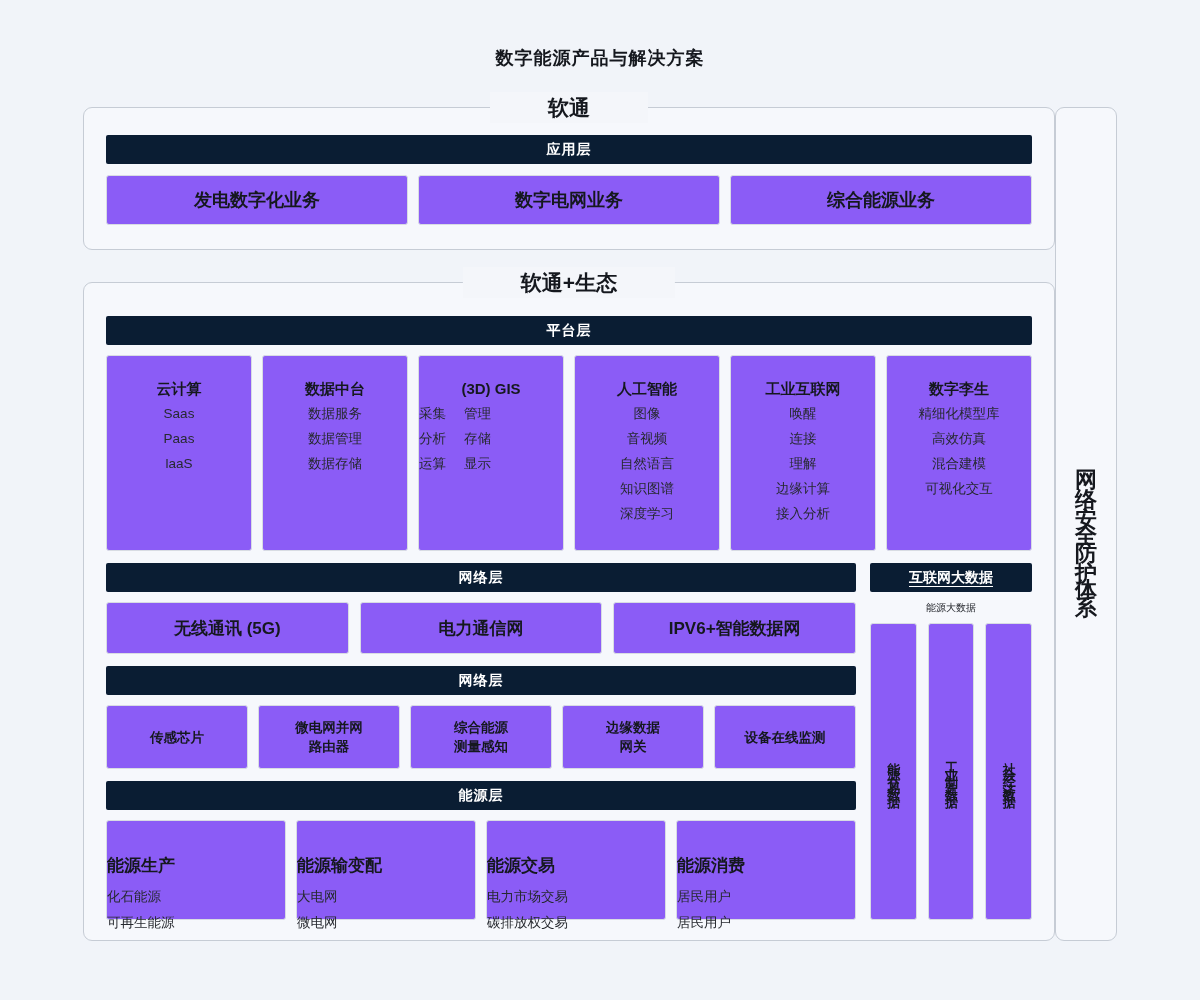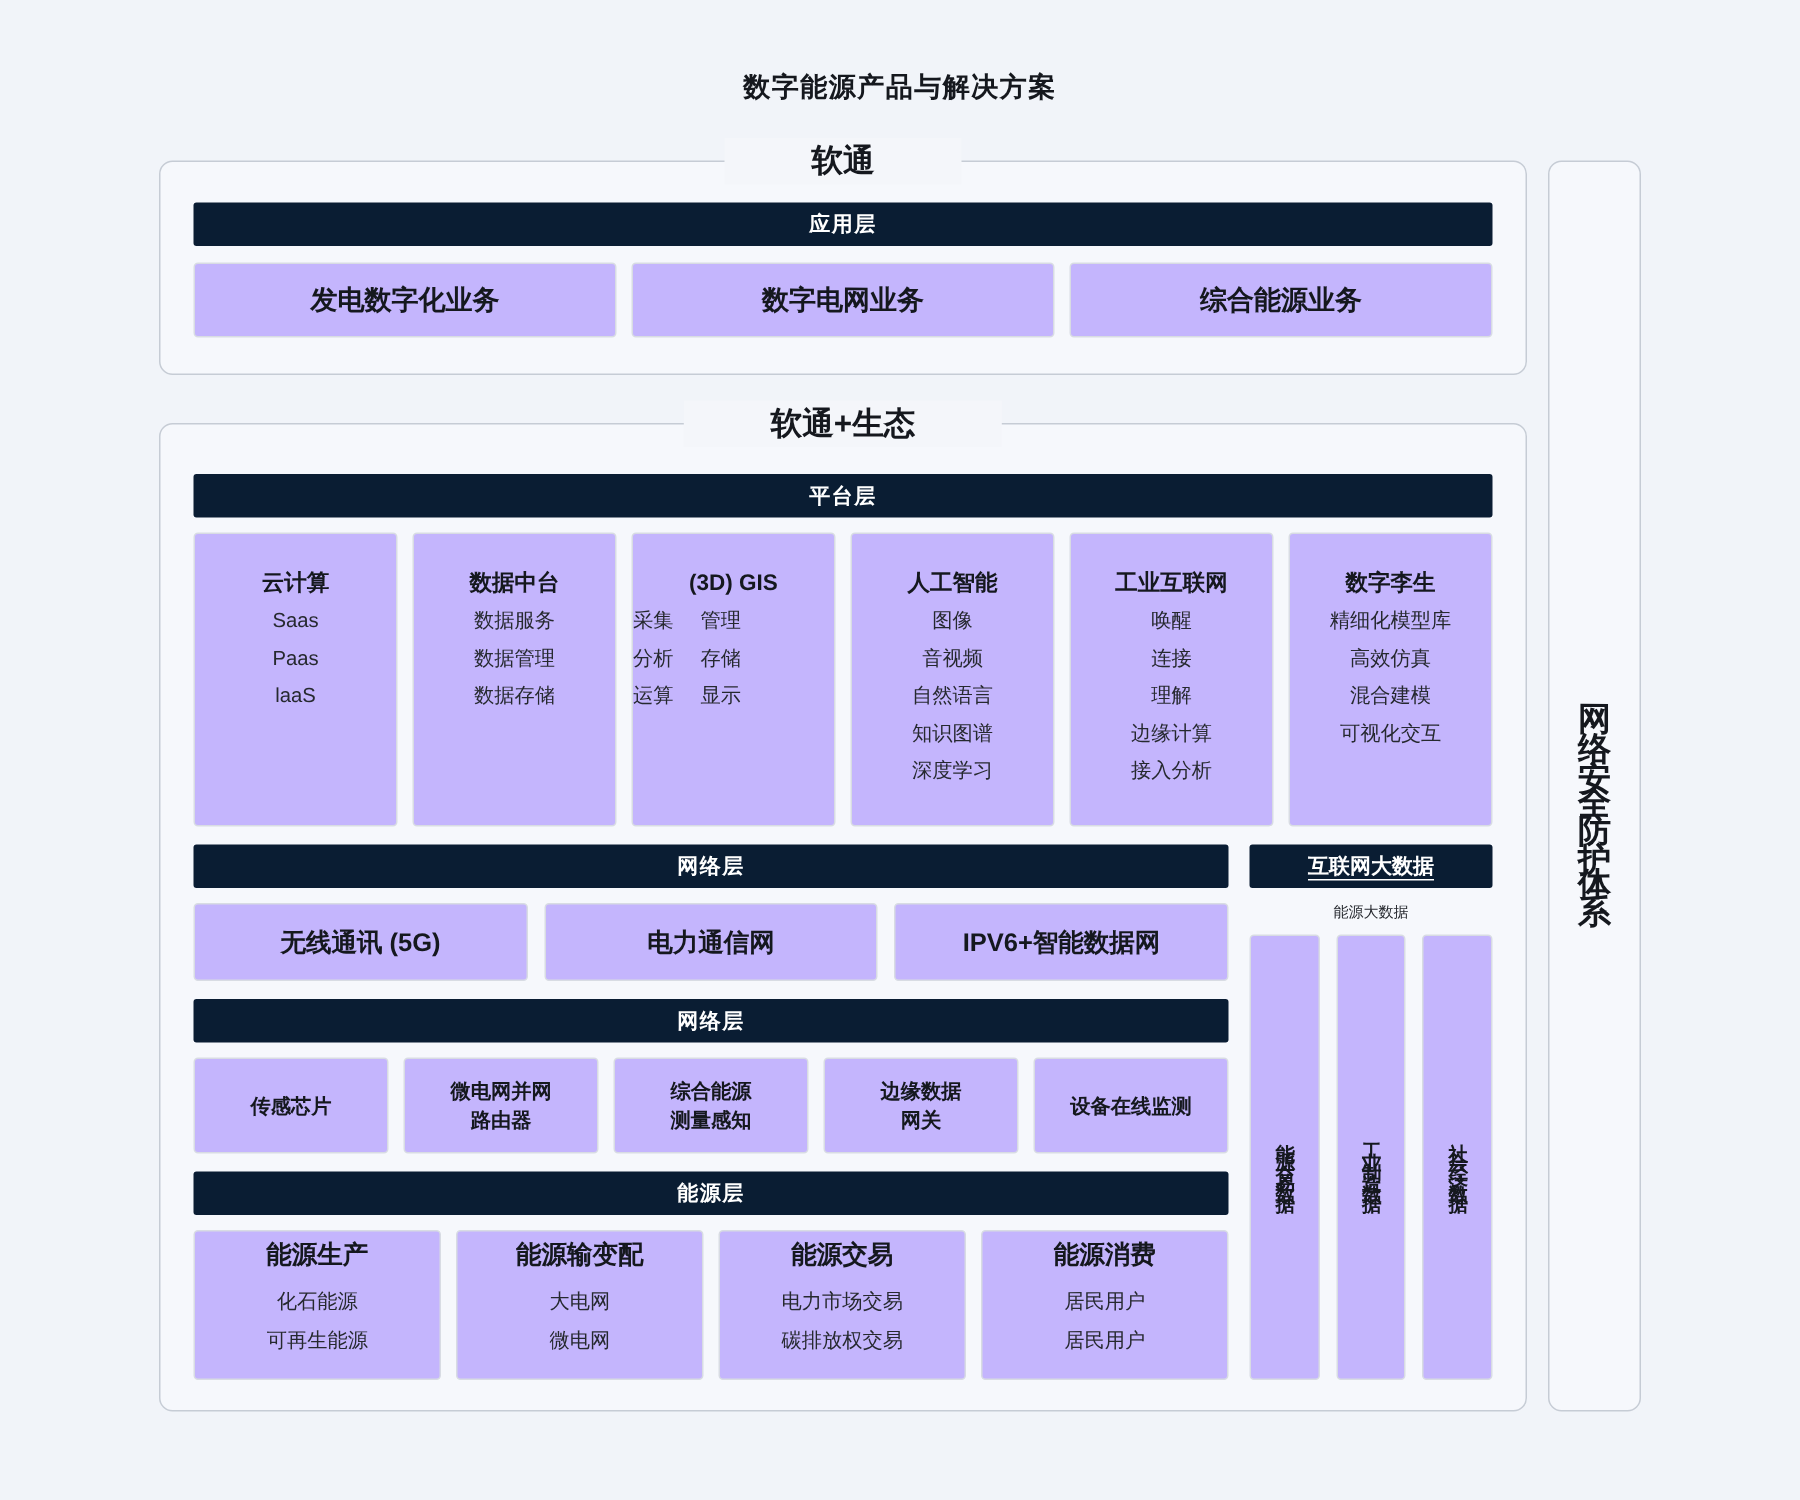--- a/index.html
+++ b/index.html
@@ -6,21 +6,21 @@
   body{
     background:#f1f4f9;
     font-family:"Liberation Sans","DejaVu Sans",sans-serif;
     color:#15181e;
   }
   .page{width:1200px;height:1000px;position:relative;overflow:hidden;}
   .main-title{
     padding-top:46px;text-align:center;
     font-size:18px;font-weight:bold;letter-spacing:1px;
   }
-  .content{display:flex;gap:14px;margin:37px 106px 0;align-items:stretch;}
+  .content{display:flex;margin:37px 83px 0;align-items:stretch;}
   .left-col{flex:1;display:flex;flex-direction:column;min-width:0;}
 
   
   .panel{
     position:relative;
     border:1px solid #c6ccd5;
     border-radius:9px;
     background:#f6f8fc;
     box-sizing:border-box;
     padding:0 22px;
@@ -38,21 +38,21 @@
   .bar{
     height:29px;line-height:29px;
     background:#0a1d33;color:#ffffff;
     text-align:center;font-size:14px;font-weight:bold;
     border-radius:2px;letter-spacing:1px;
   }
   .bar-first{margin-top:27px;}
   .p2-bar-first{margin-top:33px;}
 
   .box{
-    background:#c4b5fd;
+    background:#8b5cf6;
     border:1px solid #d8dce3;
     border-radius:3px;
     box-sizing:border-box;
   }
 
   
   .app-row{display:flex;gap:10px;margin-top:11px;}
   .app-row .box{
     flex:1;height:50px;display:flex;align-items:center;justify-content:center;
     font-size:18px;font-weight:bold;
@@ -74,21 +74,21 @@
     flex:1;height:52px;display:flex;align-items:center;justify-content:center;
     font-size:17px;font-weight:bold;
   }
   .bar-mid{margin-top:12px;}
   .net2-row{display:flex;gap:10px;margin-top:10px;}
   .net2-row .box{
     flex:1;height:64px;display:flex;flex-direction:column;align-items:center;justify-content:center;
     font-size:13.5px;font-weight:bold;line-height:19px;text-align:center;
   }
   .energy-row{display:flex;gap:10px;margin-top:10px;}
-  .energy-row .box{flex:1;height:100px;padding-top:3px;text-align:center;}
+  .energy-row .box{flex:1;height:100px;padding-top:32px;}
   .energy-title{font-size:17px;font-weight:bold;line-height:26px;margin-bottom:5px;}
   .energy-item{font-size:13.5px;line-height:26px;color:#26292f;}
 
   
   .bigdata-col{width:162px;display:flex;flex-direction:column;}
   .bigdata-col .bar{letter-spacing:0;}
   .bar-underline{text-decoration:underline;text-underline-offset:4px;text-decoration-thickness:1px;}
   .bigdata-sub{font-size:10px;text-align:center;margin:9px 0 8px;color:#26292f;}
   .bigdata-boxes{flex:1;display:flex;gap:11px;}
   .bigdata-boxes .box{

